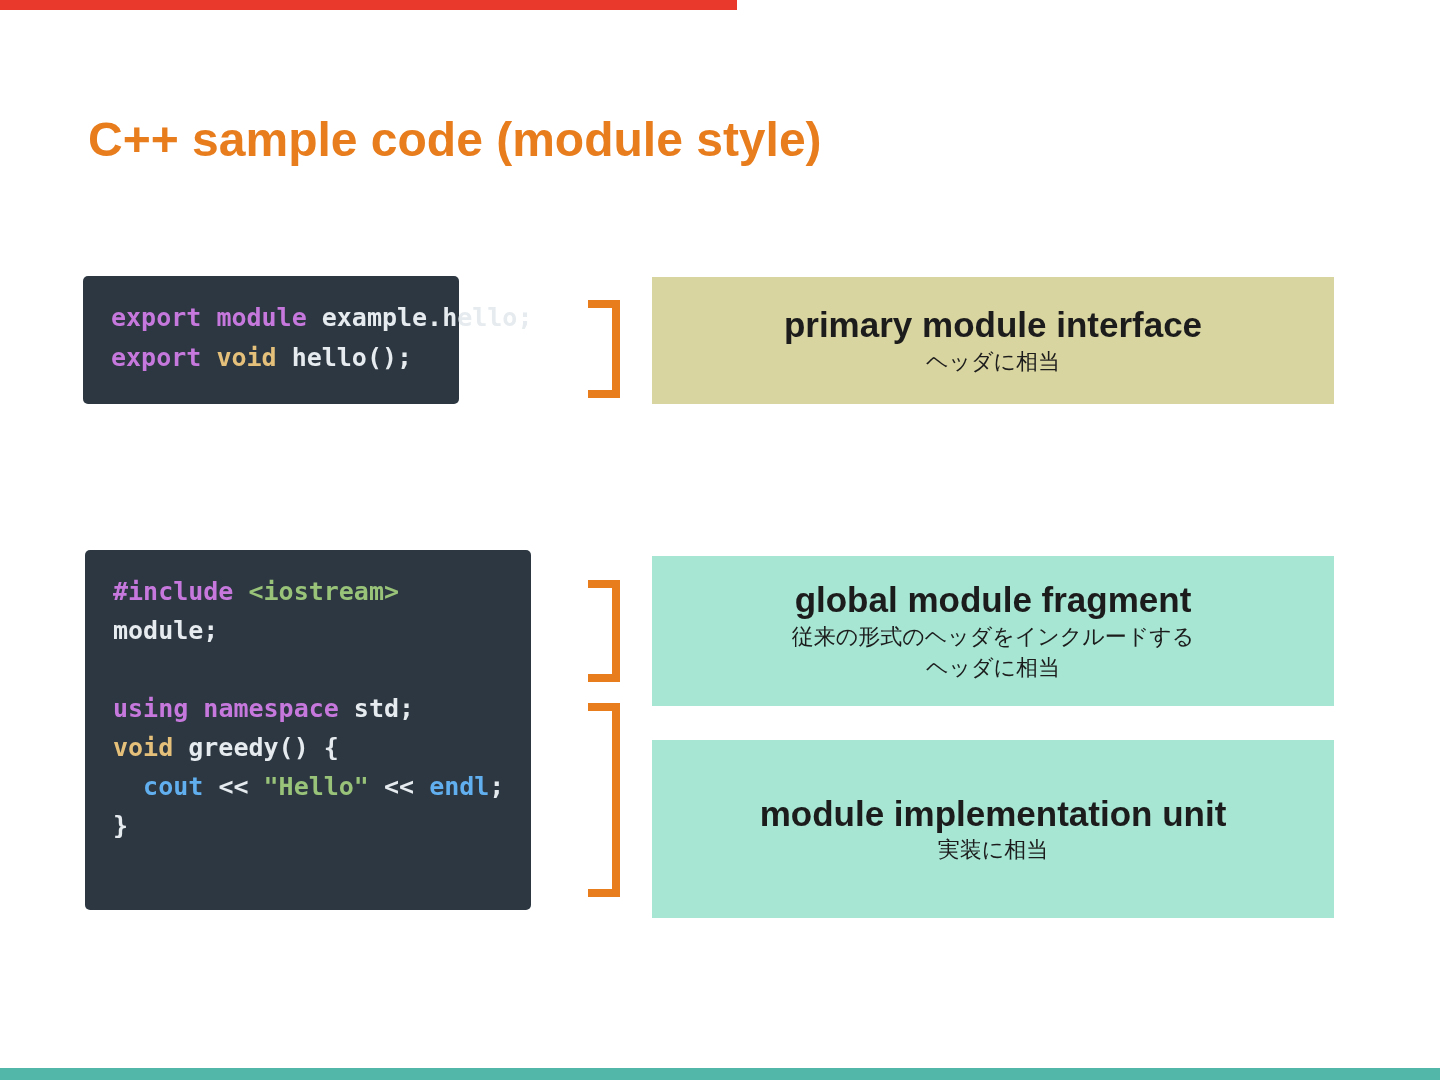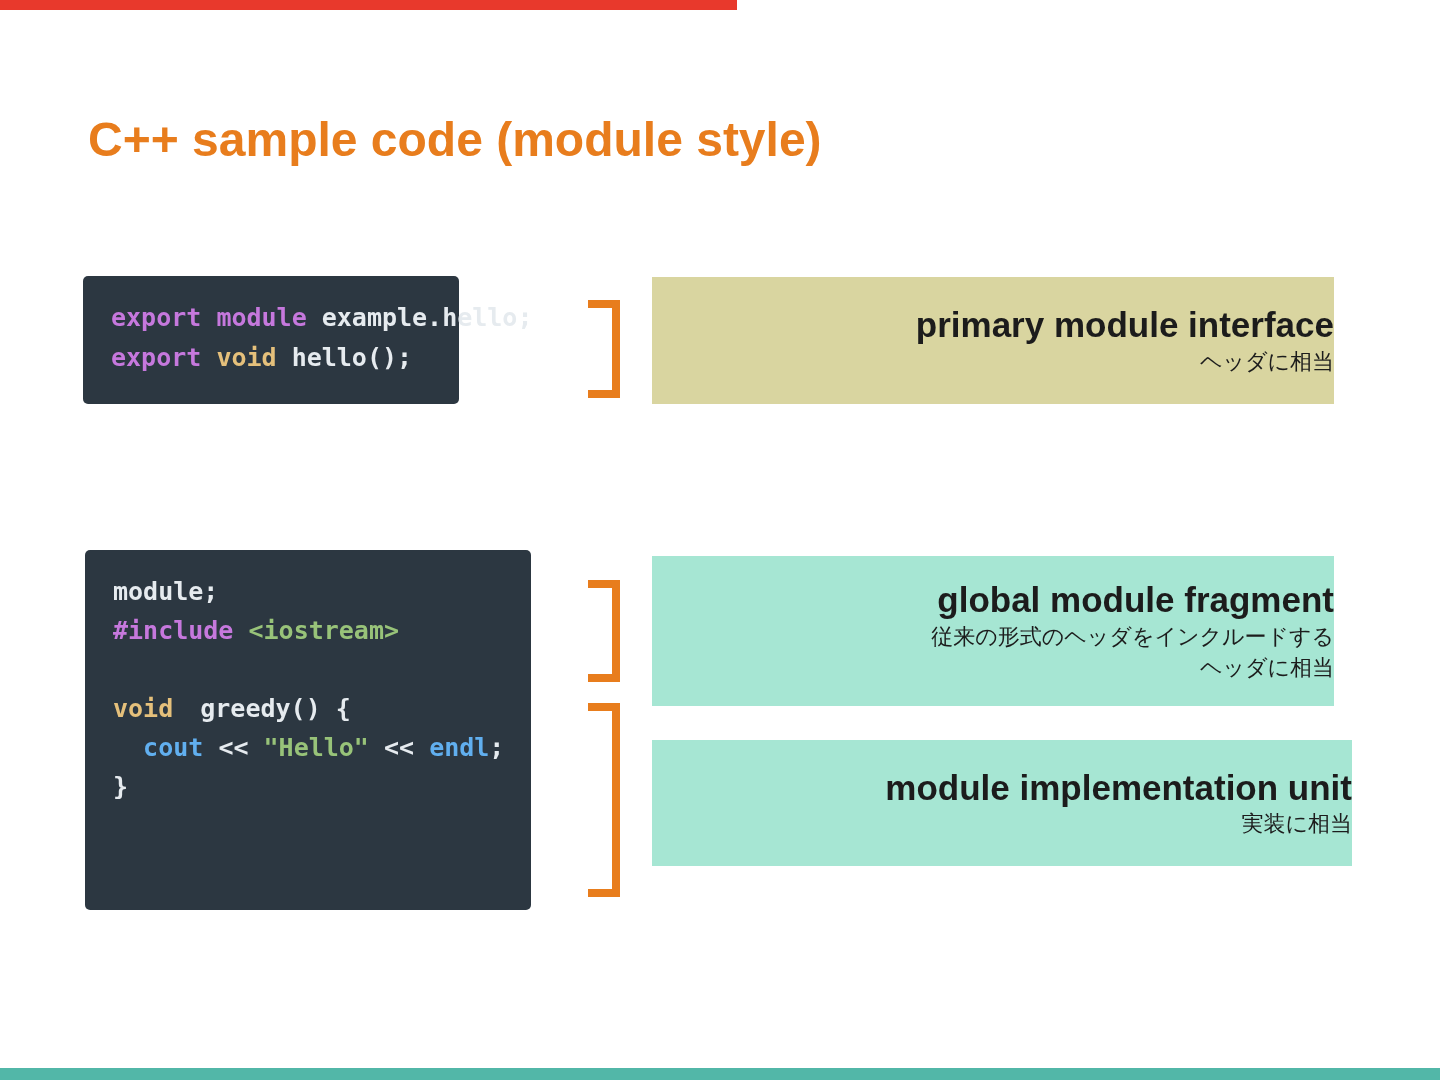--- a/index.html
+++ b/index.html
@@ -45,28 +45,28 @@
     background: transparent;
   }
   .bracket-1 { left: 588px; top: 300px; width: 32px; height: 98px; }
   .bracket-2 { left: 588px; top: 580px; width: 32px; height: 102px; }
   .bracket-3 { left: 588px; top: 703px; width: 32px; height: 194px; }
 
   .label-box {
     position: absolute;
     display: flex;
     flex-direction: column;
-    align-items: flex-end;
+    align-items: center;
     justify-content: center;
     text-align: center;
     color: #1c1c1c;
   }
   .label-primary { left: 652px; top: 277px; width: 682px; height: 127px; }
   .label-global { left: 652px; top: 556px; width: 682px; height: 150px; }
-  .label-impl { left: 652px; top: 740px; width: 682px; height: 126px; padding-left: 18px; }
+  .label-impl { left: 652px; top: 740px; width: 682px; height: 178px; }
 
   .label-title { font-size: 35px; font-weight: bold; line-height: 1.25; }
   .label-sub { font-size: 22px; line-height: 1.4; }
 </style>
 </head>
 <body>
 
 <div class="slide">
 
   <div class="top-bar" style="background-color: rgb(232, 57, 44);"></div>
@@ -79,24 +79,25 @@
     </div>
 
   <div class="bracket bracket-1" style="border-color: rgb(232, 125, 29);"></div>
 
   <div class="label-box label-primary" style="background-color: rgb(217, 213, 160);">
     <div class="label-title">primary module interface</div>
     <div class="label-sub">ヘッダに相当</div>
   </div>
 
   <div class="code-block code-implementation" style="background-color: rgb(44, 55, 65);">
+      <div class="code-line"><span style="color: rgb(198, 120, 221);">#include</span><span style="color: rgb(230, 235, 239);"> </span><span style="color: rgb(152, 195, 121);">&lt;iostream&gt;</span></div>
       <div class="code-line"><span style="color: rgb(230, 235, 239);">module;</span></div>
-      <div class="code-line"><span style="color: rgb(198, 120, 221);">#include</span><span style="color: rgb(230, 235, 239);"> </span><span style="color: rgb(152, 195, 121);">&lt;iostream&gt;</span></div>
       <div class="code-line">&nbsp;</div>
-      <div class="code-line"><span style="color: rgb(229, 192, 123);">void</span><span style="color: rgb(230, 235, 239); padding-left: 12px;"> greedy() {</span></div>
+      <div class="code-line"><span style="color: rgb(198, 120, 221);">using</span><span style="color: rgb(230, 235, 239);"> </span><span style="color: rgb(198, 120, 221);">namespace</span><span style="color: rgb(230, 235, 239);"> std;</span></div>
+      <div class="code-line"><span style="color: rgb(229, 192, 123);">void</span><span style="color: rgb(230, 235, 239);"> greedy() {</span></div>
       <div class="code-line"><span style="color: rgb(230, 235, 239);">  </span><span style="color: rgb(97, 175, 239);">cout</span><span style="color: rgb(230, 235, 239);"> &lt;&lt; </span><span style="color: rgb(152, 195, 121);">"Hello"</span><span style="color: rgb(230, 235, 239);"> &lt;&lt; </span><span style="color: rgb(97, 175, 239);">endl</span><span style="color: rgb(230, 235, 239);">;</span></div>
       <div class="code-line"><span style="color: rgb(230, 235, 239);">}</span></div>
     </div>
 
   <div class="bracket bracket-2" style="border-color: rgb(232, 125, 29);"></div>
 
   <div class="bracket bracket-3" style="border-color: rgb(232, 125, 29);"></div>
 
   <div class="label-box label-global" style="background-color: rgb(166, 230, 211);">
     <div class="label-title">global module fragment</div>

